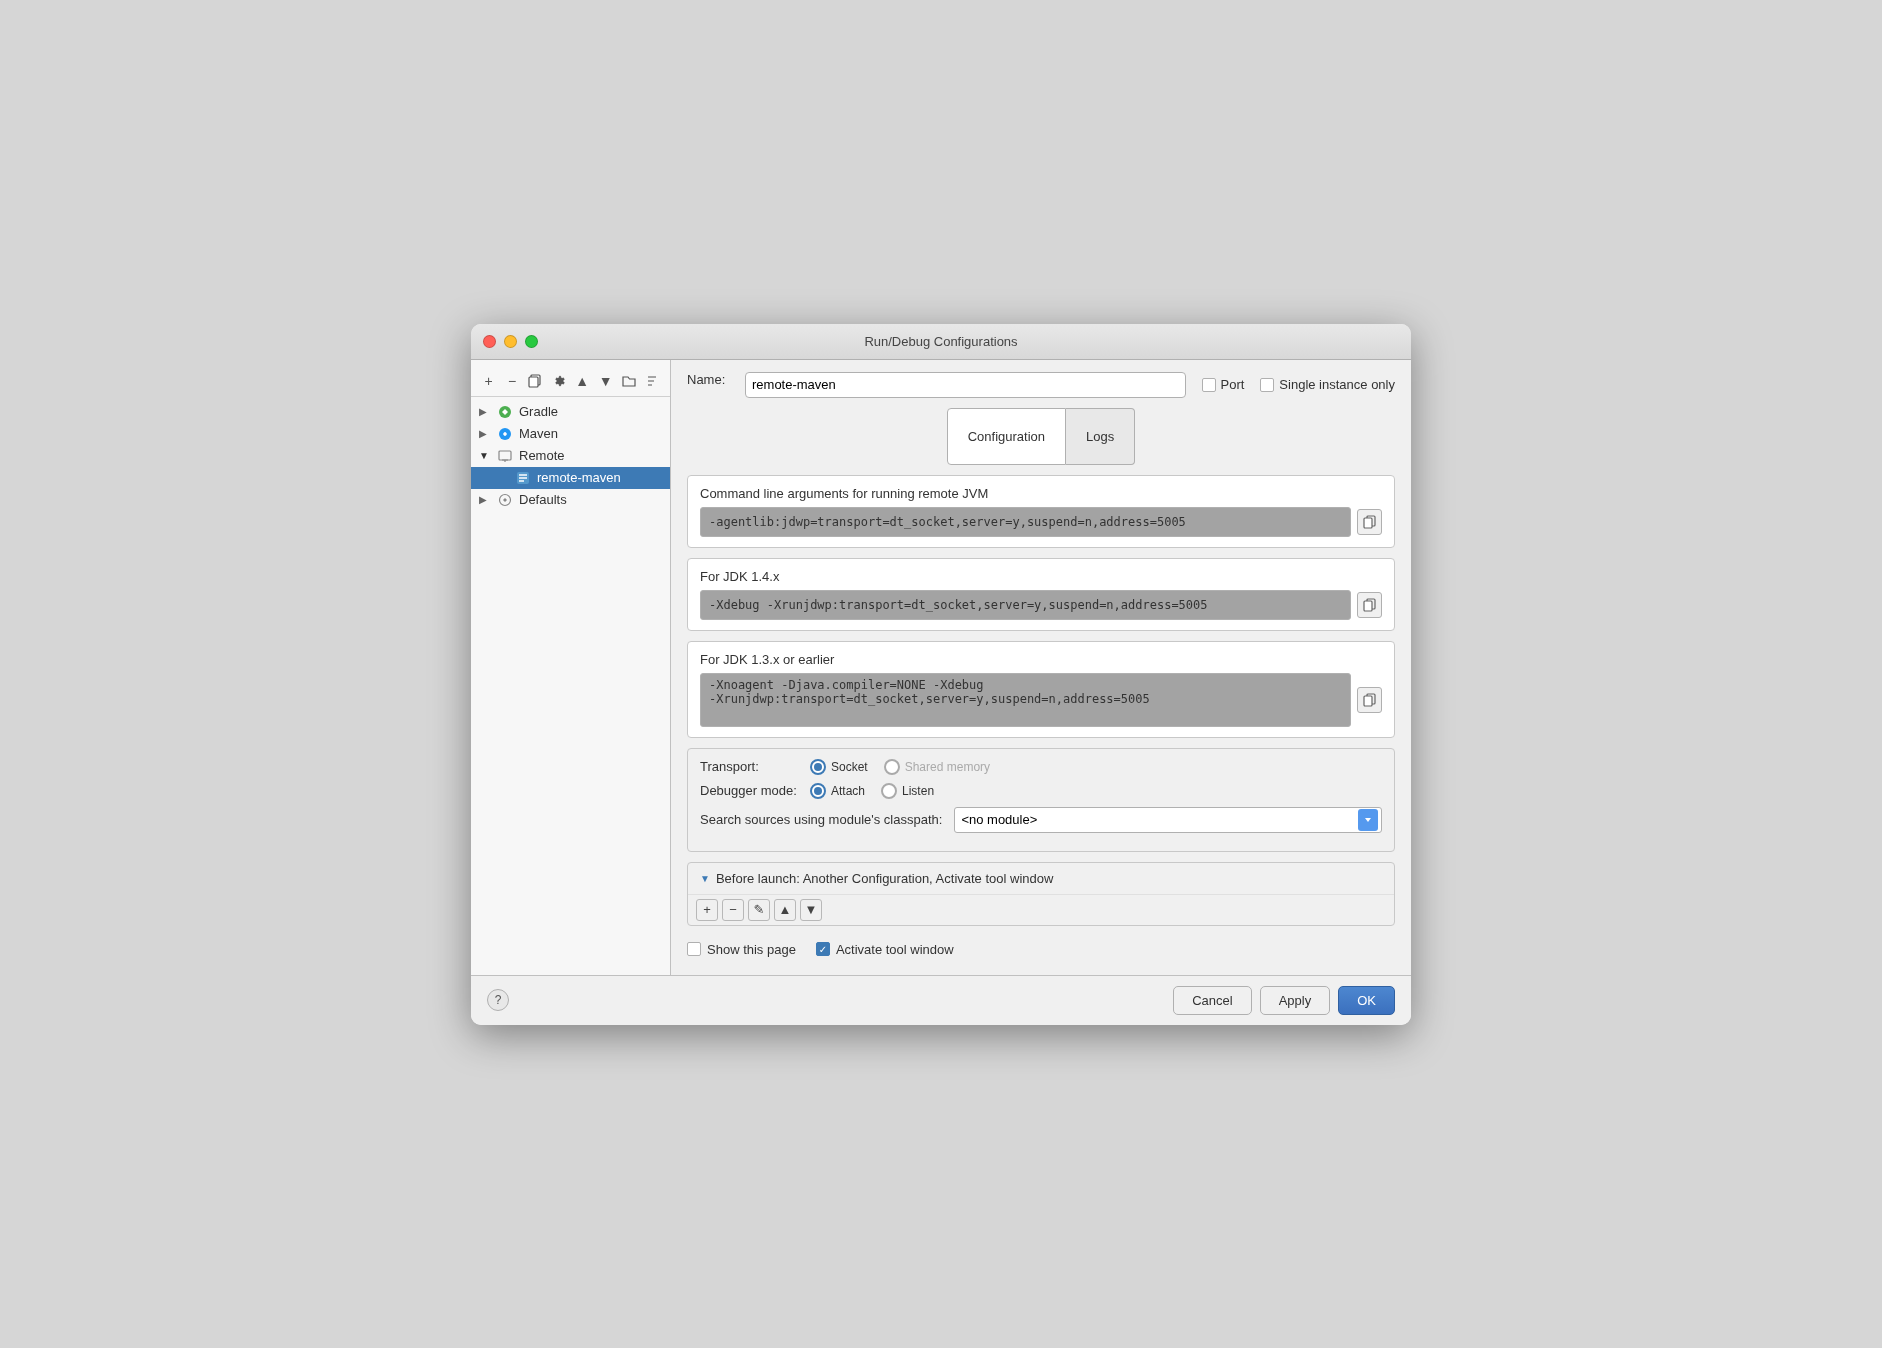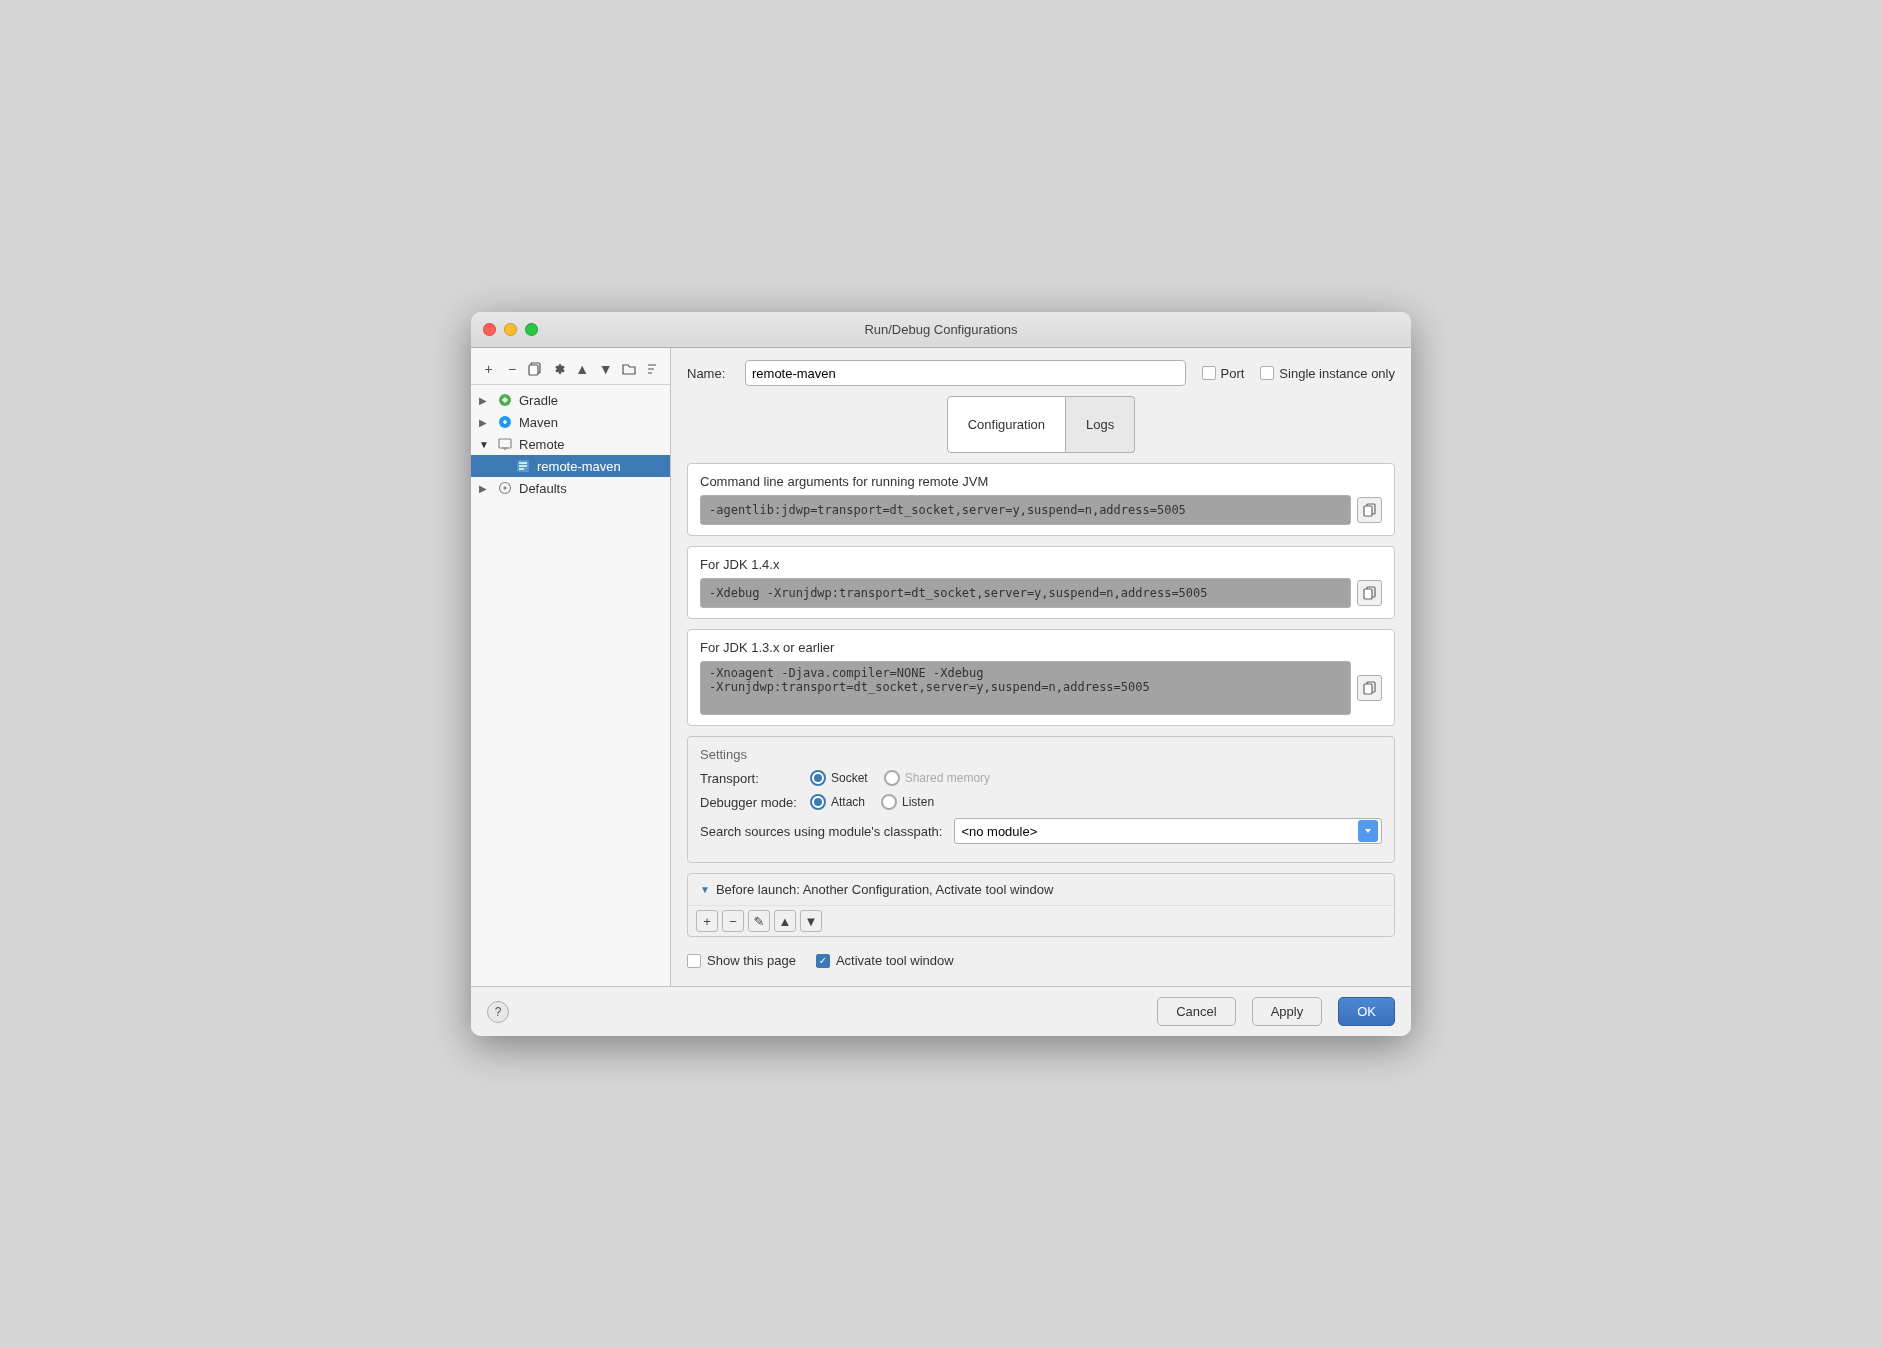--- a/index.html
+++ b/index.html
@@ -407,21 +407,21 @@
       background: #e8e8e8;
       display: flex;
       align-items: center;
       justify-content: center;
       font-size: 12px;
       color: #555;
       cursor: pointer;
     }
     .footer-right {
       display: flex;
-      gap: 16px;
+      gap: 8px;
     }
     .btn-cancel {
       padding: 6px 18px;
       border: 1px solid #b0b0b0;
       border-radius: 5px;
       background: #f0f0f0;
       font-size: 13px;
       cursor: pointer;
       color: #333;
     }
@@ -450,21 +450,21 @@
       gap: 16px;
       margin-left: 16px;
     }
     .name-share-row {
       display: flex;
       align-items: center;
       width: 100%;
     }
     .name-part {
       display: flex;
-      align-items: center;
+      align-items: flex-start;
       gap: 8px;
       flex: 1;
     }
   </style>
 </head>
 <body>
 
 <div class="dialog">
 
   <div class="title-bar">
@@ -628,21 +628,20 @@
           <button class="copy-btn">
             <svg width="14" height="14" viewBox="0 0 14 14" fill="none">
               <rect x="4" y="1" width="8" height="10" rx="1" stroke="#666" stroke-width="1.2"></rect>
               <rect x="1" y="3" width="8" height="10" rx="1" stroke="#666" stroke-width="1.2" fill="white"></rect>
             </svg>
           </button>
         </div>
       </div>
 
       <div class="settings-section">
-        <div class="settings-title">Settings</div>
 
         <div class="setting-row">
           <span class="setting-label">Transport:</span>
           <div class="radio-group">
             <div class="radio-option">
               <div class="radio-circle checked"></div>
               <span>Socket</span>
             </div>
             <div class="radio-option disabled">
               <div class="radio-circle"></div>

